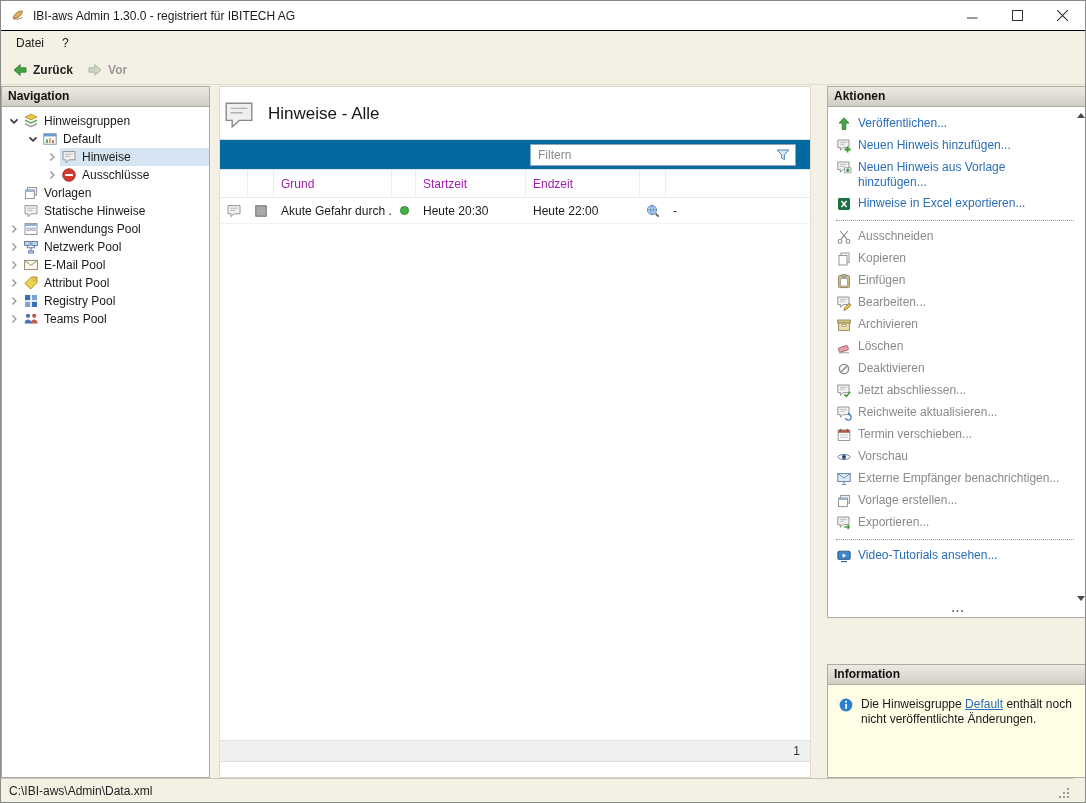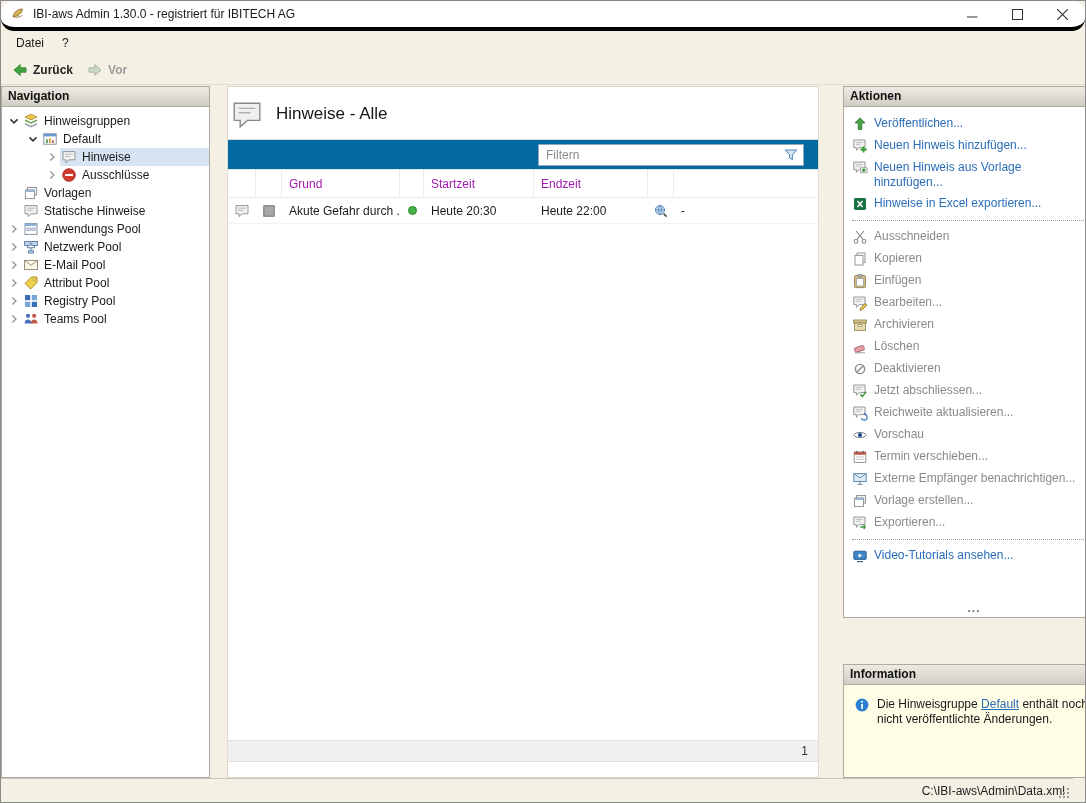--- a/index.html
+++ b/index.html
@@ -1,36 +1,36 @@
 <!DOCTYPE html>
 <html><head>
 <meta charset="utf-8">
 <style>
   * { box-sizing: border-box; margin: 0; padding: 0; }
   html,body { width:1086px; height:803px; }
   body { font-family:"Liberation Sans", sans-serif; font-size:12px; color:#1a1a1a; background:#f4f1e4; }
   .window { position:relative; width:1086px; height:803px; border:1px solid #8a8a8a; background:#f4f1e4; overflow:hidden; }
 
   
-  .titlebar { height:30px; background:#ffffff; display:flex; align-items:center; padding-left:9px; border-bottom:4px solid #000000;border-radius:13px; }
+  .titlebar { height:30px; background:#ffffff; display:flex; align-items:center; padding-left:9px; border-bottom:1px solid #000000; }
   .titlebar .app-ic { width:16px; height:16px; margin-right:7px; flex:none; }
   .titlebar .title { font-size:12px; color:#1a1a1a; flex:1; white-space:nowrap; }
   .win-buttons { display:flex; height:100%; }
   .win-btn { width:45px; height:100%; display:flex; align-items:center; justify-content:center; }
 
   
   .menubar { height:24px; background:#f4f1e4; display:flex; align-items:center; padding-left:6px; }
   .menu-item { padding:3px 9px; cursor:default;text-align:right; }
   .toolbar { height:30px; background:#f4f1e4; display:flex; align-items:center; padding-left:4px; border-bottom:1px solid #e0ddd0; }
   .tool-btn { display:inline-flex; align-items:center; gap:5px; padding:4px 7px; color:#222;font-weight:bold; }
   .tool-btn .icon { width:16px; height:16px; }
   .tool-btn.disabled { color:#9a9a9a; }
 
   
-  .content { position:absolute; top:85px; bottom:24px; left:0; right:0; display:flex;gap:8px; }
+  .content { position:absolute; top:85px; bottom:24px; left:0; right:0; display:flex; }
   .panel { background:#fff; border:1px solid #aeaba0; }
   .panel-header { height:20px; line-height:19px; padding:0 6px; font-weight:bold; font-size:12px;
                   background:linear-gradient(#eceae2,#d0cec4); border-bottom:1px solid #aeaba0; color:#111; }
 
   .nav-panel { width:209px; flex:none; display:flex; flex-direction:column; }
   .nav-body { flex:1; overflow:hidden; padding-top:5px; }
   .tree-row { display:flex; align-items:center; height:18px; white-space:nowrap; }
   .chev { width:16px; height:16px; flex:none; }
   .chev svg, .icon svg { width:100%; height:100%; display:block; }
   .icon { width:16px; height:16px; flex:none; display:inline-block; }
@@ -81,21 +81,21 @@
   .sb-btn { position:absolute; right:1px; width:0; height:0; border-left:4px solid transparent; border-right:4px solid transparent; }
   .sb-up { top:6px; border-bottom:5px solid #4a4a4a; }
   .sb-down { bottom:16px; border-top:5px solid #4a4a4a; }
 
   .info-panel { flex:1; display:flex; flex-direction:column;margin-top:46px; }
   .info-body { flex:1; background:#fffde5; display:flex; gap:7px; padding:12px 8px 8px 10px; align-items:flex-start; }
   .info-text { line-height:15px; }
   .info-link { color:#2a6db8; text-decoration:underline; cursor:pointer; }
 
   
-  .statusbar { position:absolute; left:0; right:12px; bottom:0; height:24px; background:#f4f1e4; border-top:1px solid #c8c5b8; display:flex; align-items:center; padding:0 8px; color:#222;justify-content:flex-end; }
+  .statusbar { position:absolute; left:0; right:12px; bottom:0; height:24px; background:#f4f1e4; border-top:1px solid #c8c5b8; display:flex; align-items:center; padding:0 8px; color:#222; }
   .grip { position:absolute; right:3px; bottom:4px; width:11px; height:11px; }
   .grip i { position:absolute; left:0; bottom:0; width:2px; height:2px; background:#9a9a9a;
             box-shadow:4px 0 #9a9a9a, 8px 0 #9a9a9a, 4px -4px #9a9a9a, 8px -4px #9a9a9a, 8px -8px #9a9a9a; }
 </style>
 </head>
 <body>
 
 <div class="window">
 
   <div class="titlebar">
@@ -553,37 +553,37 @@
                     <path d="M3.8 4.4h7M3.8 6.3h4.8" stroke="#b4b4b4" stroke-width=".8" fill="none"></path>
                     <path d="M9.4 13a2.9 2.9 0 1 0 2.8-3.6" fill="none" stroke="#3a7ab8" stroke-width="1.2"></path>
                     <path d="M12.2 7.2v2.4h2.4z" fill="#3a7ab8"></path>
                   </svg>
                 </span>
                 <span class="action-label gray">Reichweite aktualisieren...</span>
               </div>
               <div class="action">
                 <span class="icon">
                   <svg viewBox="0 0 16 16">
-                    <path d="M1.6 8C4 4.6 12 4.6 14.4 8 12 11.4 4 11.4 1.6 8z" fill="#fff" stroke="#66707a" stroke-width=".9"></path>
-                    <circle cx="8" cy="8" r="2.2" fill="#3a6fb8"></circle>
-                    <circle cx="8" cy="8" r=".9" fill="#12233a"></circle>
-                  </svg>
-                </span>
-                <span class="action-label gray">Vorschau</span>
-              </div>
-              <div class="action">
-                <span class="icon">
-                  <svg viewBox="0 0 16 16">
                     <rect x="2.2" y="3" width="11.6" height="10.4" fill="#fff" stroke="#8a8a8a" stroke-width=".9"></rect>
                     <rect x="2.2" y="3" width="11.6" height="2.8" fill="#c05a4a"></rect>
                     <path d="M4.8 1.8v2.4M11.2 1.8v2.4" stroke="#555" stroke-width="1"></path>
                     <path d="M4 8h8M4 10.4h8" stroke="#bbb" stroke-width=".9"></path>
                   </svg>
                 </span>
                 <span class="action-label gray">Termin verschieben...</span>
+              </div>
+              <div class="action">
+                <span class="icon">
+                  <svg viewBox="0 0 16 16">
+                    <path d="M1.6 8C4 4.6 12 4.6 14.4 8 12 11.4 4 11.4 1.6 8z" fill="#fff" stroke="#66707a" stroke-width=".9"></path>
+                    <circle cx="8" cy="8" r="2.2" fill="#3a6fb8"></circle>
+                    <circle cx="8" cy="8" r=".9" fill="#12233a"></circle>
+                  </svg>
+                </span>
+                <span class="action-label gray">Vorschau</span>
               </div>
               <div class="action">
                 <span class="icon">
                   <svg viewBox="0 0 16 16">
                     <rect x="1.8" y="2.6" width="12.4" height="8" fill="#dcebf8" stroke="#5a7a9a" stroke-width=".9"></rect>
                     <path d="M5.6 13.4h4.8M8 10.6v2.8" stroke="#5a7a9a" stroke-width=".9"></path>
                     <path d="m1.8 2.6 6.2 4.4 6.2-4.4" fill="none" stroke="#5a7a9a" stroke-width=".8"></path>
                   </svg>
                 </span>
                 <span class="action-label gray">Externe Empfänger benachrichtigen...</span>

